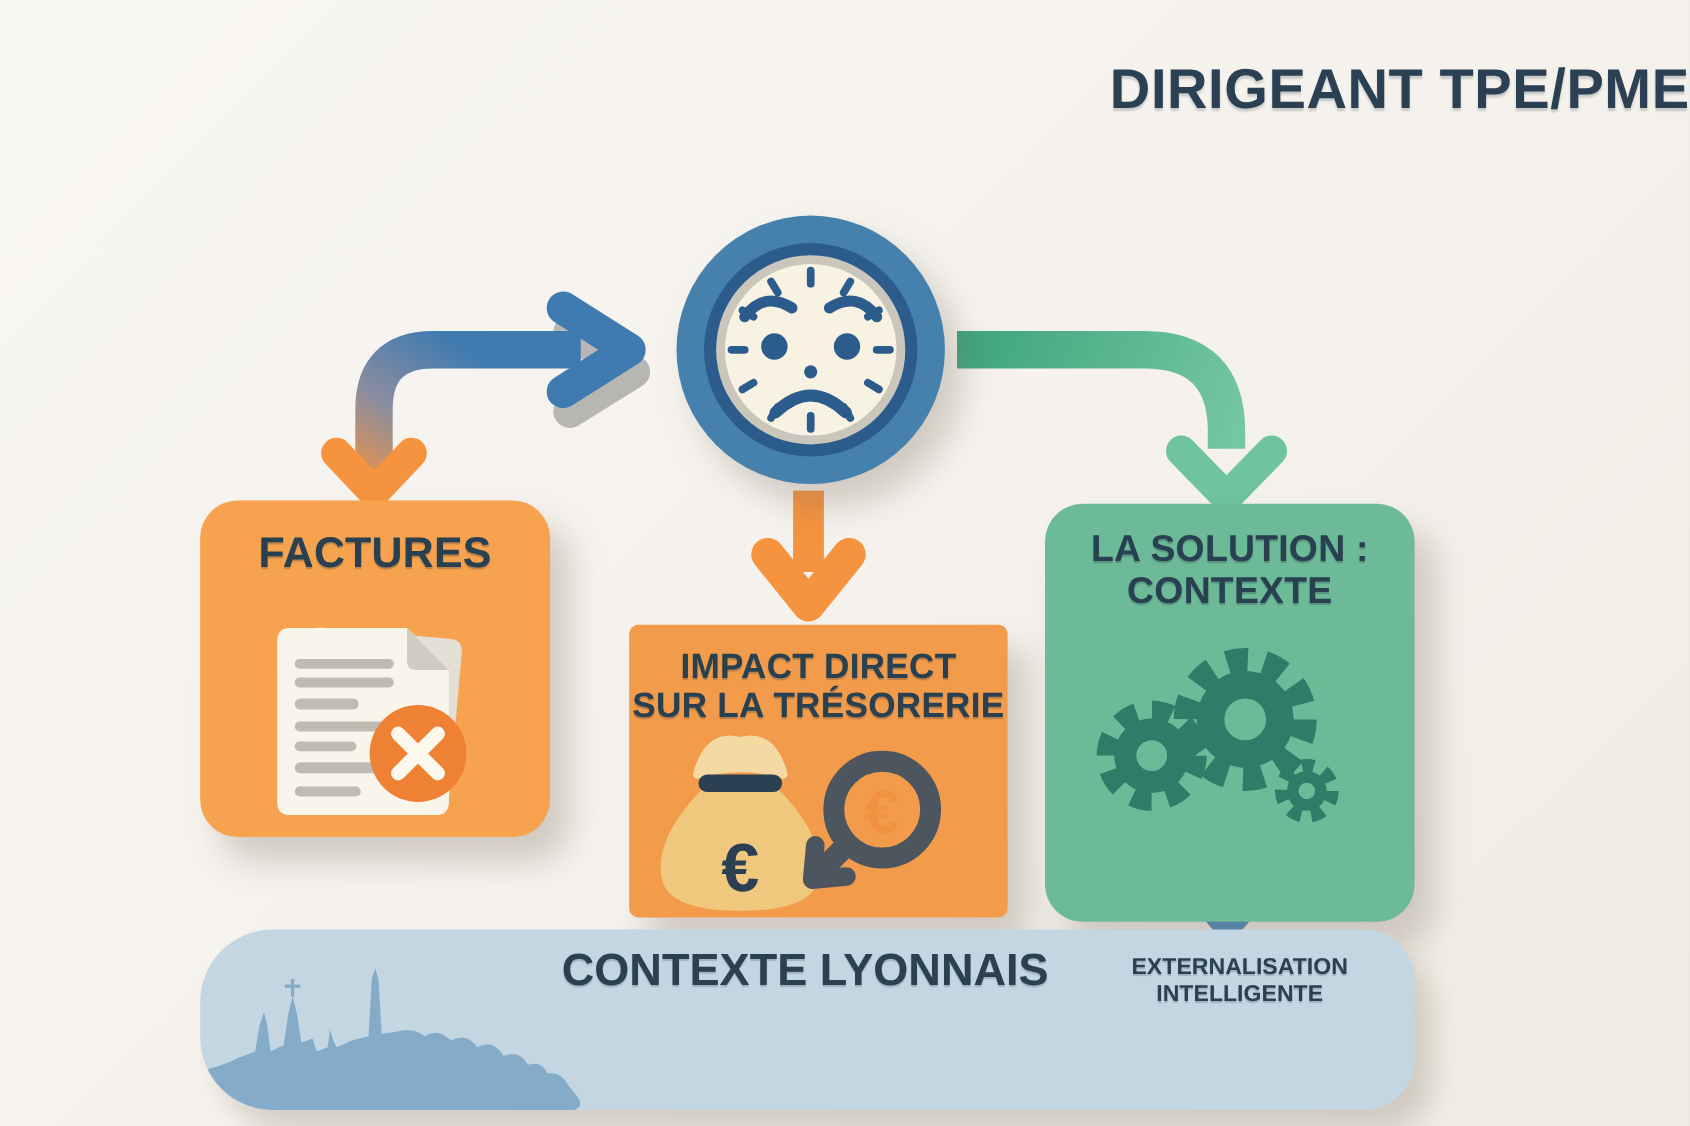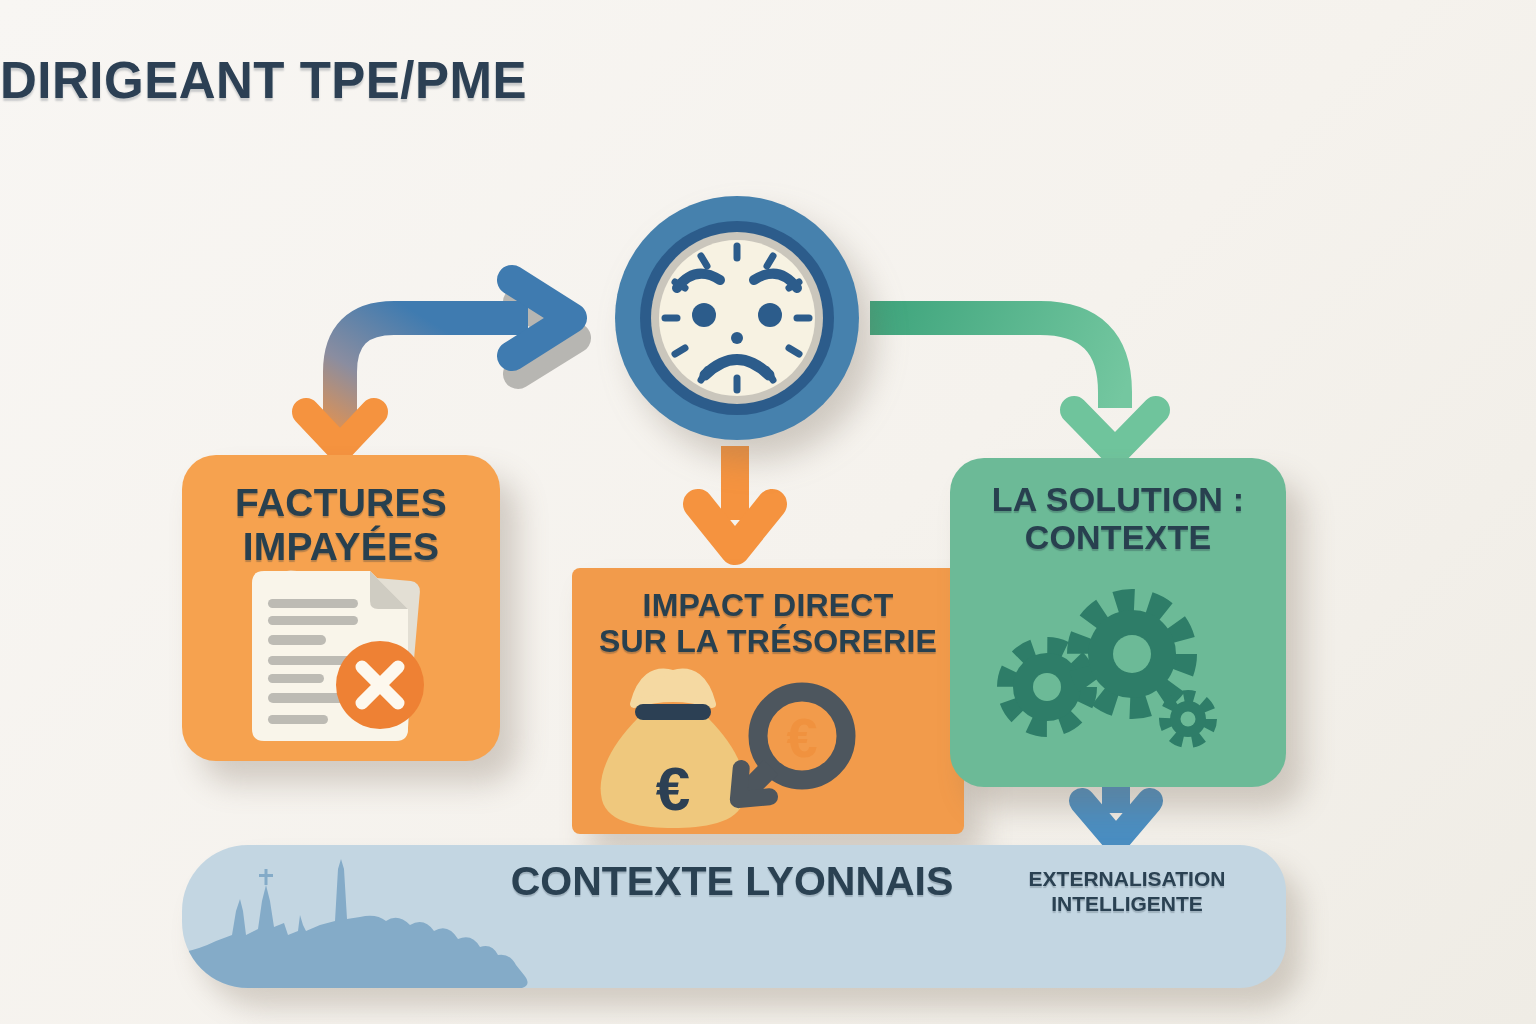--- a/index.html
+++ b/index.html
@@ -2,39 +2,39 @@
 <html><head>
 <meta charset="utf-8">
 <style>
   html,body{margin:0;padding:0;background:#e8e5df;}
   .stage{
     position:relative;width:1536px;height:1024px;overflow:hidden;
     background:linear-gradient(135deg,#f8f6f3 0%,#f5f2ed 55%,#efece5 100%);
     font-family:"Liberation Sans",sans-serif;
   }
   .title{
-    position:absolute;top:54px;left:0;right:0;text-align:left;
+    position:absolute;top:54px;left:0;right:0;text-align:right;
     color:#2c4054;font-weight:bold;font-size:51px;line-height:1.04;
     letter-spacing:.5px;text-shadow:0 3px 2px rgba(40,55,70,.22);
   }
   .box{position:absolute;border-radius:34px;box-shadow:18px 22px 30px rgba(125,110,92,.30);}
   .box-title{
     position:absolute;left:0;right:0;text-align:center;color:#28404f;font-weight:bold;
     text-shadow:0 2px 1px rgba(30,45,60,.28);line-height:1.12;letter-spacing:.2px;
   }
   #box-factures{left:182px;top:455px;width:318px;height:306px;background:#f6a24f;}
   #box-factures .box-title{top:26px;font-size:39px;text-align:center;}
-  #box-impact{left:572px;top:568px;width:344px;height:266px;background:#f29b4b;border-radius:8px;padding-left:48px;}
+  #box-impact{left:572px;top:568px;width:344px;height:266px;background:#f29b4b;border-radius:8px;}
   #box-impact .box-title{top:20px;font-size:32px;}
-  #box-solution{left:950px;top:458px;width:336px;height:329px;background:#6cba97;}
+  #box-solution{left:950px;top:458px;width:336px;height:380px;background:#6cba97;}
   #box-solution .box-title{top:22px;font-size:34px;}
   .abs{position:absolute;}
   #clock-svg{left:607px;top:188px;filter:drop-shadow(16px 20px 16px rgba(120,105,88,.30));}
   #bottom-bar{
-    position:absolute;left:182px;top:845px;width:1104px;height:143px;
+    position:absolute;left:182px;top:845px;width:1104px;height:164px;
     background:#c3d6e2;border-radius:66px 46px 46px 66px;overflow:hidden;
     box-shadow:16px 20px 26px rgba(125,110,92,.28);
   }
   .bar-text{position:absolute;text-align:center;color:#2a4152;font-weight:bold;
     text-shadow:0 2px 1px rgba(30,45,60,.22);}
   #bar-context{left:320px;top:14px;width:460px;font-size:41px;line-height:1.12;}
   #bar-outsourcing{left:770px;top:22px;width:350px;font-size:21px;line-height:1.18;}
 </style>
 </head>
 <body>
@@ -105,21 +105,20 @@
       <circle cx="97" cy="127" r="12" fill="#2c5c8b"></circle>
       <circle cx="163" cy="127" r="12" fill="#2c5c8b"></circle>
       <circle cx="130" cy="150" r="6" fill="#2c5c8b"></circle>
       <path d="M 98 187 Q 130 156 162 187" fill="none" stroke="#2c5c8b" stroke-width="11" stroke-linecap="round"></path>
     </g>
   </svg>
 
   <div class="box" id="box-factures">
     <div class="box-title">
       <div>FACTURES</div>
-      <div>IMPAYÉES</div>
     </div>
     <svg class="abs" style="left:30px;top:102px" width="258" height="198" viewBox="0 0 258 198">
       <g transform="rotate(5 150 100)">
         <rect x="62" y="20" width="140" height="160" rx="10" fill="#e3dfd4"></rect>
       </g>
       <path d="M 40 26 Q 40 14 52 14 L 158 14 L 196 52 L 196 172 Q 196 184 184 184 L 52 184 Q 40 184 40 172 Z" fill="#f9f5ea"></path>
       <path d="M 158 14 L 196 52 L 166 52 Q 158 52 158 44 Z" fill="#cfccc2"></path>
       <g fill="#bdbbb4">
         <rect x="56" y="42" width="90" height="9" rx="4.5"></rect>
         <rect x="56" y="59" width="90" height="9" rx="4.5"></rect>

